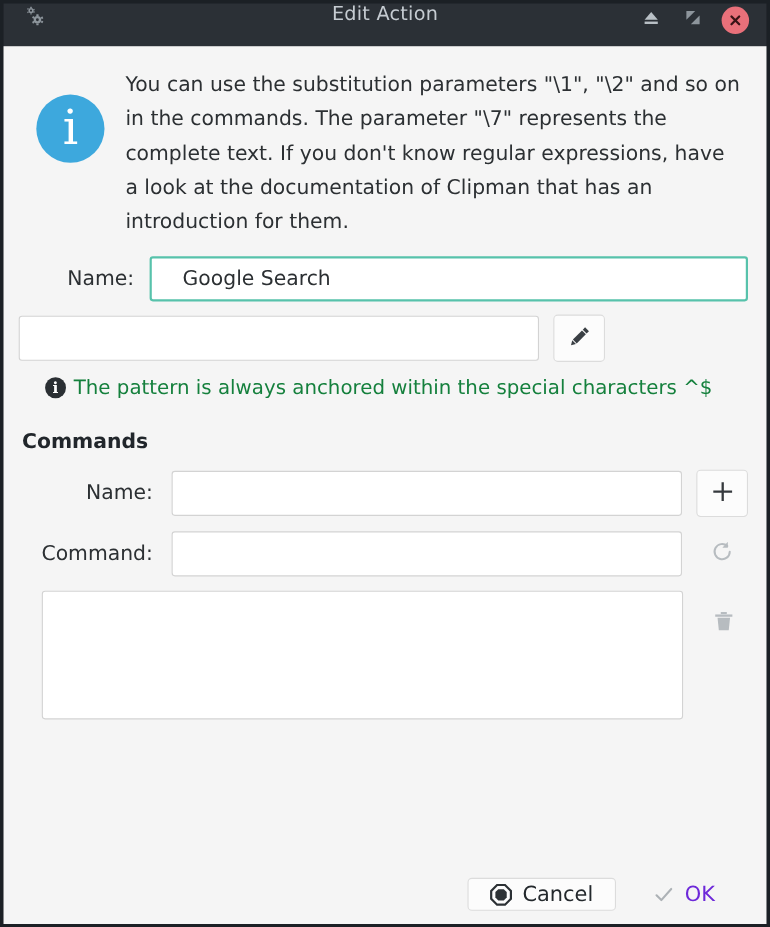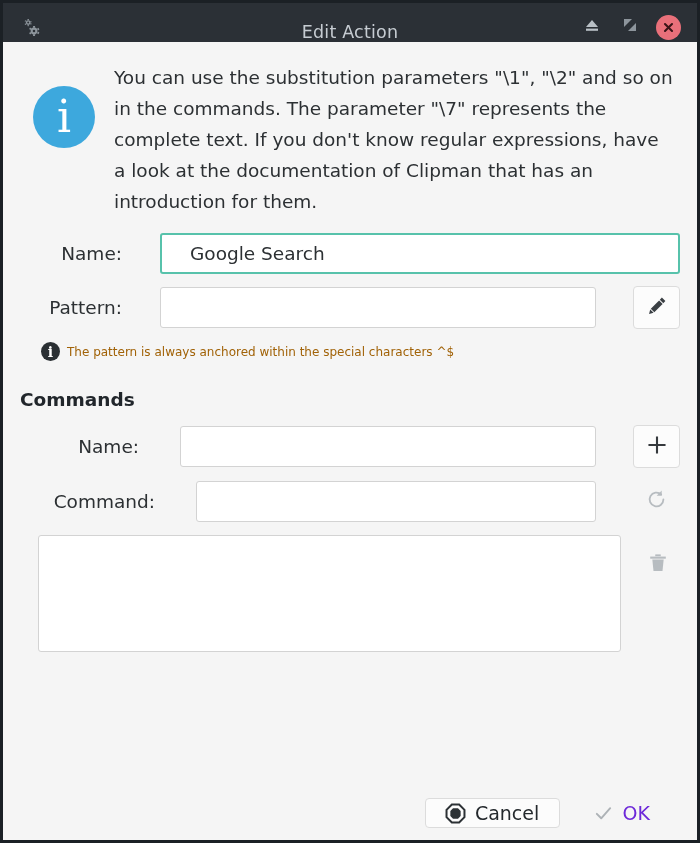--- a/index.html
+++ b/index.html
@@ -19,21 +19,21 @@
     border: 3px solid #1b2025;
     overflow: hidden;
   }
 
   
   .titlebar {
     position: relative;
     height: 39px;
     background: #2b3036;
     display: flex;
-    align-items: flex-end;
+    align-items: flex-start;
     padding: 0 14px 0 16px;
   }
   .titlebar-icon {
     width: 26px; height: 26px;
     display: flex; align-items: center; justify-content: center;
     flex: 0 0 auto;
   }
   .titlebar-title {
     position: absolute;
     left: 0; right: 0;
@@ -105,21 +105,20 @@
     padding-left: 17px;
   }
   #action-heading { margin-top: 22px; }
   #commands-heading { margin-top: 28px; }
 
   
   .field-row {
     display: flex;
     align-items: center;
     padding: 0 17px 0 0;
-    gap: 24px;
   }
   .field-label {
     font-size: 18.5px;
     color: #2c3033;
     text-align: right;
     flex: 0 0 auto;
   }
   .txt {
     height: 41px;
     background: #ffffff;
@@ -173,22 +172,22 @@
     color: #ffffff;
     font-size: 14px;
     font-weight: bold;
     display: flex; align-items: center; justify-content: center;
     flex: 0 0 auto;
     font-family: "DejaVu Serif", "Liberation Serif", serif;
     line-height: 1;
   }
   .hint-text {
     margin-left: 7px;
-    font-size: 12px;
-    color: #a16207;
+    font-size: 18px;
+    color: #15803d;
     white-space: nowrap;
   }
 
   
   .check-row {
     display: flex;
     align-items: center;
     margin-top: 12px;
     padding-left: 39px;
   }
@@ -203,21 +202,21 @@
     margin-left: 9px;
     font-size: 18.5px;
     color: #2c3033;
   }
 
   
   #row-cmd-name { margin-top: 15px; }
   #row-cmd-name .field-label { width: 136px; }
   #cmd-name-input { width: 465px; margin-left: 17px; }
 
-  #row-cmd-command { margin-top: 12px; padding-left: 16px; }
+  #row-cmd-command { margin-top: 12px; }
   #row-cmd-command .field-label { width: 136px; }
   #cmd-command-input { width: 465px; margin-left: 17px; }
 
   
   #row-list {
     display: flex;
     align-items: flex-start;
     margin-top: 12px;
     padding: 0 17px 0 0;
   }
@@ -320,21 +319,20 @@
       <div class="info-text">You can use the substitution parameters "\1", "\2" and so on in the commands. The parameter "\7" represents the complete text. If you don't know regular expressions, have a look at the documentation of Clipman that has an introduction for them.</div>
     </div>
 
 
     <div class="field-row" id="row-action-name">
       <div class="field-label">Name:</div>
       <input class="txt focused" id="action-name-input" type="text" value="Google Search" style="">
     </div>
 
     <div class="field-row" id="row-pattern">
-      <div class="field-label">Pattern:</div>
       <input class="txt" id="pattern-input" type="text" value="" style="">
       <div class="icon-btn">
         <span>
           <svg width="24" height="24" viewBox="0 0 24 24">
             <path d="M16.9 3.6 l3.5 3.5 l-2.1 2.1 l-3.5-3.5 z" fill="#3a3f44"></path>
             <path d="M14.1 6.4 l3.5 3.5 l-8.3 8.3 l-3.5-3.5 z" fill="#3a3f44"></path>
             <path d="M5.2 15.4 l3.4 3.4 l-4.5 1.1 z" fill="#3a3f44"></path>
           </svg>
         </span>
       </div>

